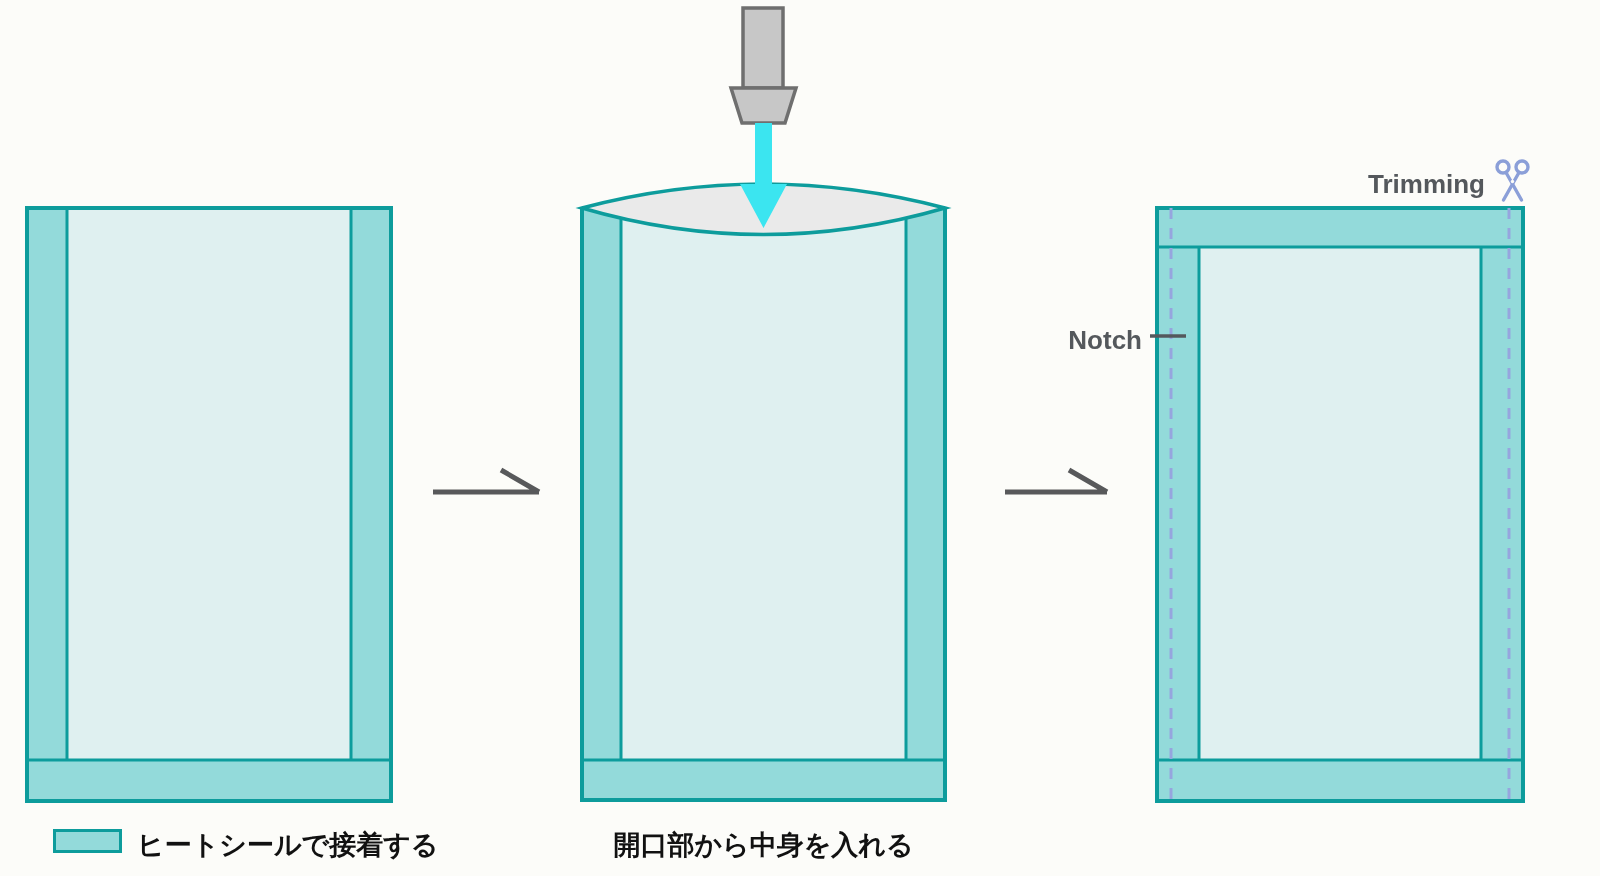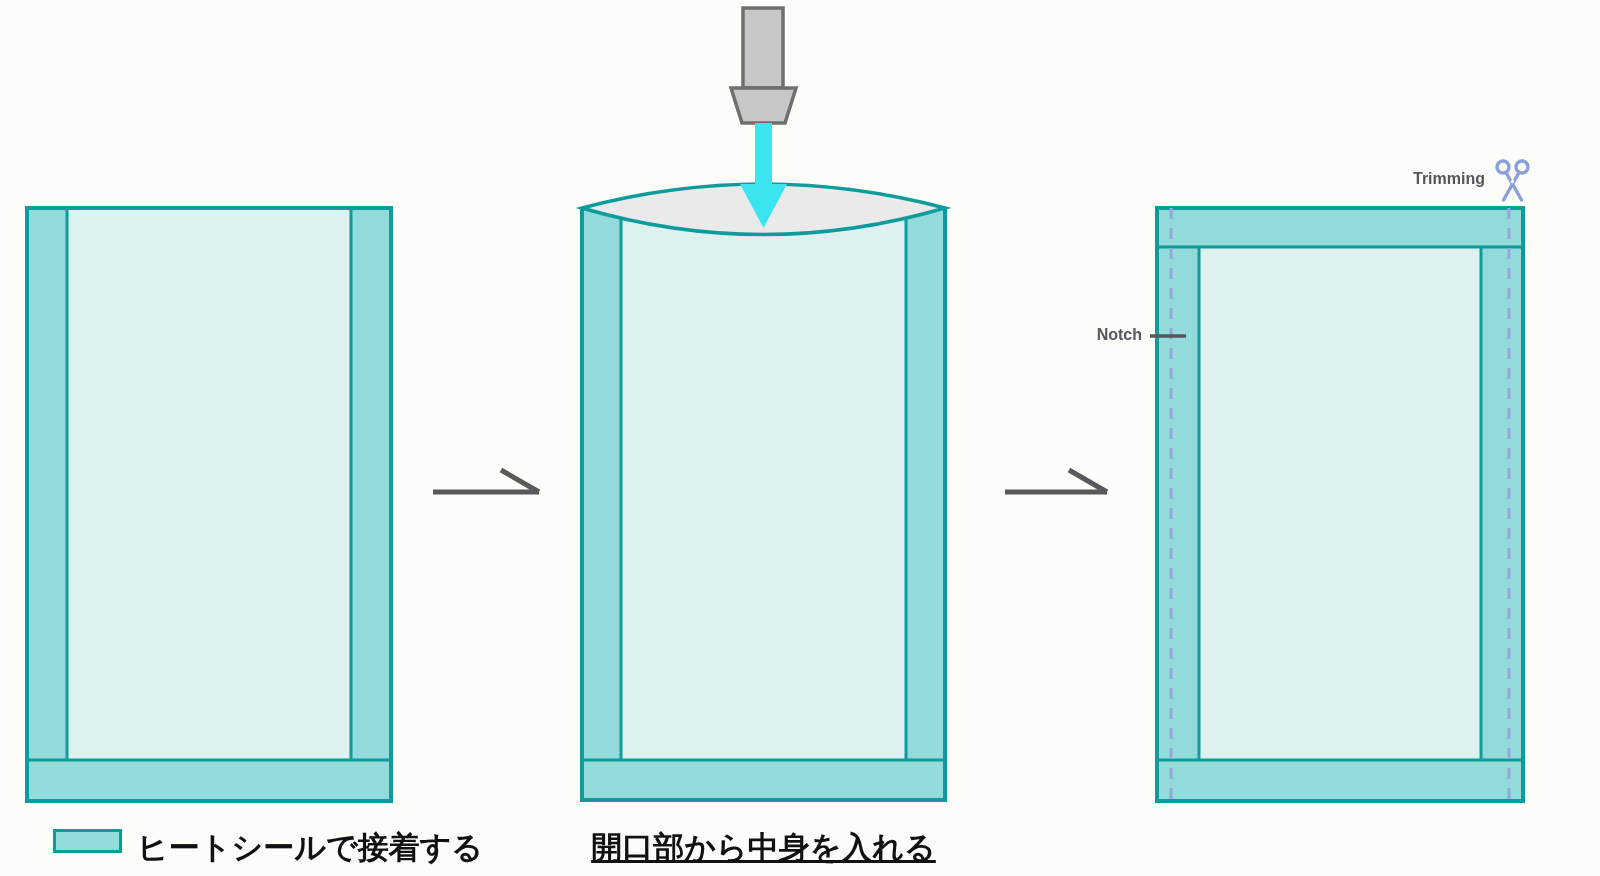--- a/index.html
+++ b/index.html
@@ -20,33 +20,33 @@
   #stage{
     position:relative;width:1600px;height:876px;overflow:hidden;
     background:var(--bg);
     font-family:"Liberation Sans","DejaVu Sans",sans-serif;
   }
   #diagram-svg{position:absolute;left:0;top:0;}
   .label{
     position:absolute;
     font-weight:700;
     color:var(--label-gray);
-    font-size:16px;
+    font-size:26px;
     line-height:1.1;
     white-space:nowrap;
   }
   .caption{
     position:absolute;
     font-weight:700;
     color:var(--caption-black);
-    font-size:31px;
+    font-size:27px;
     line-height:1.2;
     white-space:nowrap;
   }
-  .caption.centered{text-align:center;text-decoration:underline;}
+  .caption.centered{text-align:center;}
   .right-align{text-align:right;}
   #legend-swatch{
     position:absolute;left:53px;top:829px;width:63px;height:18px;
     background:var(--seal-fill);
     border:3px solid var(--teal-border);
   }
 </style>
 </head>
 <body>
 

